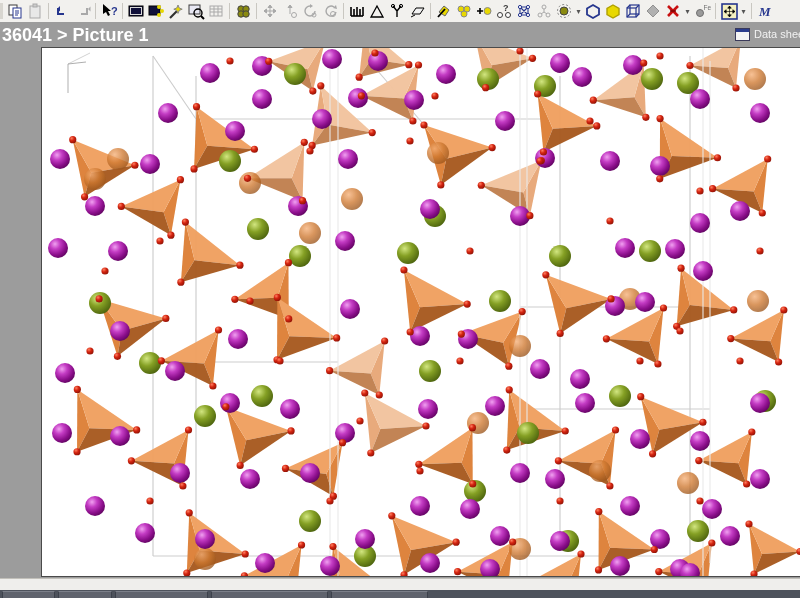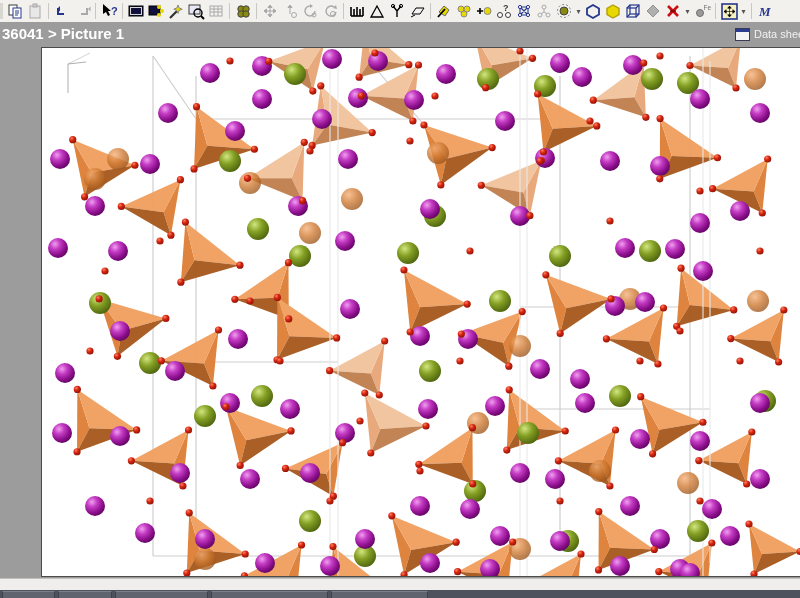--- a/index.html
+++ b/index.html
@@ -12,21 +12,21 @@
   .tb-sliver{width:3px;height:16px;background:#d8d6d0;margin-right:2px;flex:0 0 auto;}
   .tb-btn{flex:0 0 auto;width:20px;height:20px;border:none;background:transparent;
           padding:1px;margin:0;display:flex;align-items:center;justify-content:center;cursor:default;}
   .tb-btn svg{display:block;}
   .tb-sep{flex:0 0 auto;width:7px;height:18px;position:relative;}
   .tb-sep::before{content:"";position:absolute;left:3px;top:1px;width:1px;height:16px;background:#c9c7c1;}
   .tb-caret{flex:0 0 auto;width:9px;height:20px;font-size:8px;color:#555;
             display:flex;align-items:center;justify-content:center;cursor:default;}
   
   #titlebar{position:absolute;left:0;top:22px;width:800px;height:23px;background:#9c9c9c;}
-  #title-text{position:absolute;left:2px;top:3px;font-size:15px;font-weight:bold;color:#ffffff;}
+  #title-text{position:absolute;left:2px;top:3px;font-size:18px;font-weight:bold;color:#ffffff;}
   #datasheet-tab{position:absolute;left:735px;top:4px;width:65px;height:16px;
                  display:flex;align-items:center;overflow:hidden;cursor:default;}
   #datasheet-icon{flex:0 0 auto;width:13px;height:11px;background:#f4f4f4;
                   border:1px solid #3a3a5a;margin-right:4px;position:relative;}
   #datasheet-icon::before{content:"";position:absolute;left:0;top:0;right:0;height:3px;background:#2a3c8c;}
   #datasheet-label{font-size:11px;color:#f2f2f2;white-space:nowrap;}
   
   #workarea{position:absolute;left:0;top:45px;width:800px;height:533px;background:#9c9c9c;}
   #canvas{position:absolute;left:41px;top:2px;width:759px;height:530px;background:#ffffff;
           border-left:1px solid #4a4a4a;border-top:1px solid #4a4a4a;border-bottom:1px solid #4a4a4a;

